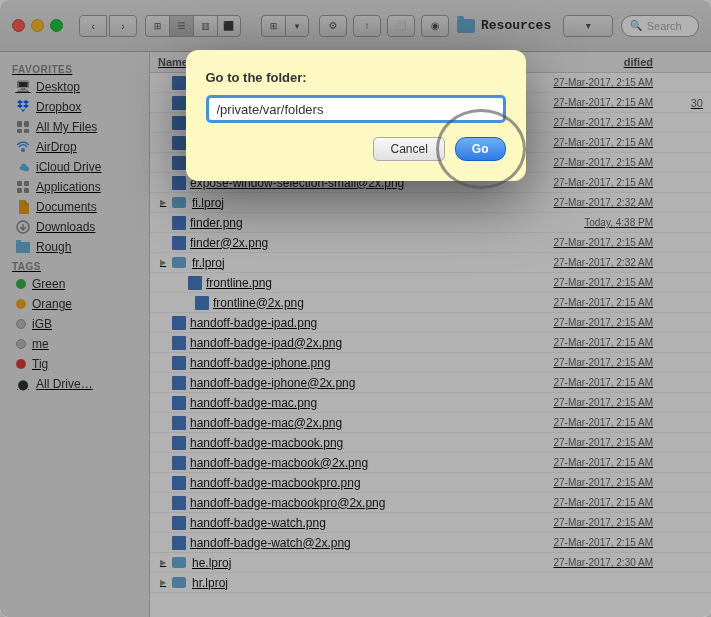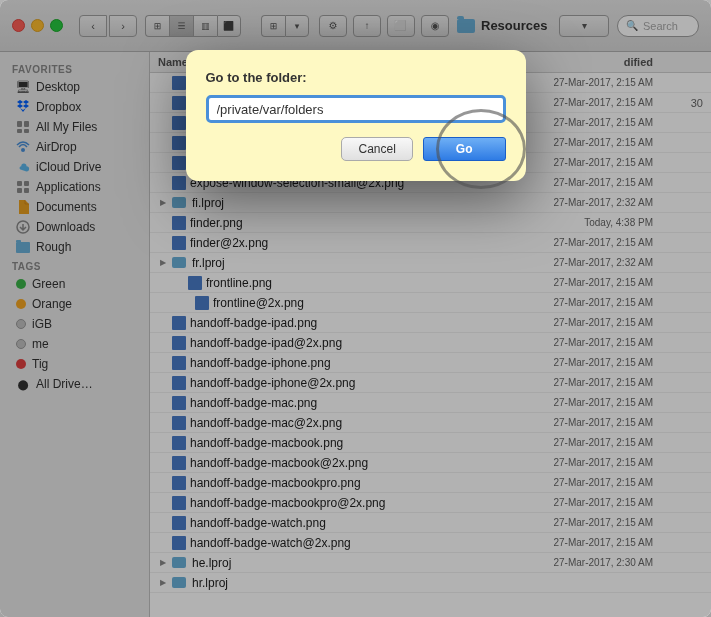--- a/index.html
+++ b/index.html
@@ -154,20 +154,21 @@
       gap: 4px;
       color: #999;
       font-size: 11px;
     }
 
     
     .content {
       display: flex;
       flex: 1;
       overflow: hidden;
+      text-decoration: underline;
     }
 
     
     .sidebar {
       width: 150px;
       background: #e8e8e8;
       border-right: 1px solid #c0c0c0;
       overflow-y: auto;
       flex-shrink: 0;
       padding: 8px 0;
@@ -394,24 +395,24 @@
       background: linear-gradient(to bottom, #f8f8f8, #e0e0e0);
       border: 1px solid #aaa;
       border-radius: 5px;
       font-size: 12px;
       cursor: pointer;
       color: #333;
     }
 
     .btn-go {
       height: 24px;
-      padding: 0 32px;
+      padding: 0 16px;
       background: linear-gradient(to bottom, #6eaff5, #2e7be4);
       border: 1px solid #1a5fc8;
-      border-radius: 3px;
+      border-radius: 11px;
       font-size: 12px;
       font-weight: 600;
       cursor: pointer;
       color: white;
       position: relative;
     }
 
     
     .go-btn-highlight {
       position: absolute;
@@ -449,21 +450,21 @@
       <div style="width:8px;"></div>
       <div class="view-buttons">
         <div class="view-btn">⊞</div>
         <div class="view-btn">▾</div>
       </div>
       <div class="toolbar-btn" style="margin-left:4px;">⚙</div>
       <div class="toolbar-btn">↑</div>
       <div class="toolbar-btn">⬜</div>
       <div class="toolbar-btn">◉</div>
     </div>
-    <div style="display:flex;align-items:center;gap:4px;margin-right:4px;">
+    <div style="display:flex;align-items:center;gap:4px;margin-right:4px;font-family:Liberation Mono, monospace;">
       <div class="window-title">
         <div class="folder-icon-title"></div>
         <span>Resources</span>
       </div>
     </div>
     <div style="margin-left:auto;">
       <div class="toolbar-btn" style="width:50px;gap:4px;">
         <span>▾</span>
       </div>
     </div>

